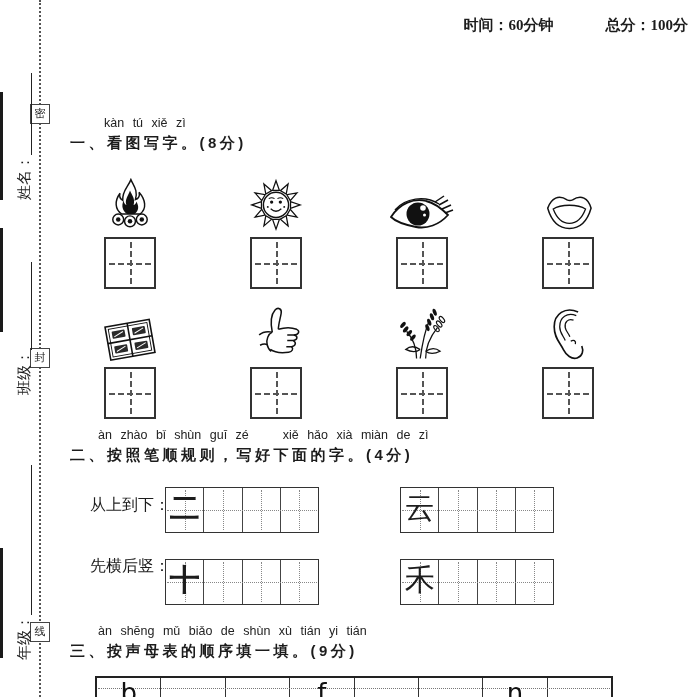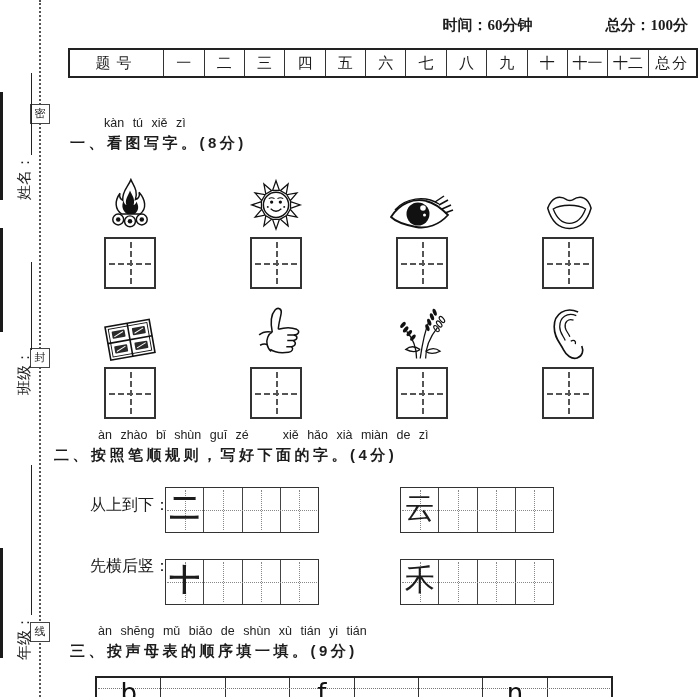--- a/index.html
+++ b/index.html
@@ -13,21 +13,21 @@
     border-left:2px dotted #555;}
   .seal-box{position:absolute;left:30px;width:18px;height:18px;background:#fff;
     border:1px solid #444;font-size:11px;line-height:17px;text-align:center;
     font-family:"Liberation Serif","DejaVu Serif",serif;}
   .side-group{position:absolute;height:20px;display:flex;align-items:center;
     transform:rotate(-90deg);font-family:"Liberation Serif","DejaVu Serif",serif;
     font-size:15px;white-space:nowrap;}
   .side-blank{display:inline-block;border-bottom:1.5px solid #222;height:14px;}
   .edge-mark{position:absolute;left:0;width:3px;background:#1a1a1a;}
   
-  .head-info{position:absolute;top:16px;right:10px;display:flex;gap:73px;
+  .head-info{position:absolute;top:16px;right:10px;display:flex;gap:52px;
     font-weight:700;font-size:15px;font-family:"Liberation Serif","DejaVu Serif",serif;}
   
   table.score{position:absolute;left:68px;top:48px;border-collapse:collapse;
     table-layout:fixed;}
   table.score td{border:1px solid #333;height:26px;text-align:center;
     font-size:15px;padding:0;font-family:"Liberation Serif","DejaVu Serif",serif;}
   table.score{border:2px solid #222;}
   td.wide1{width:95px;letter-spacing:6px;}
   td.num{width:40px;}
   td.wide2{width:48px;letter-spacing:2px;}
@@ -99,36 +99,20 @@
     <span class="side-blank" style="width:150px;"></span>
 </div>
 
 <div class="head-info">
   <span>时间：60分钟</span>
   <span>总分：100分</span>
 </div>
 
 <table class="score">
   <tbody>
-      <tr>
-    <td class="wide1">题号</td>
-    <td class="num">一</td>
-    <td class="num">二</td>
-    <td class="num">三</td>
-    <td class="num">四</td>
-    <td class="num">五</td>
-    <td class="num">六</td>
-    <td class="num">七</td>
-    <td class="num">八</td>
-    <td class="num">九</td>
-    <td class="num">十</td>
-    <td class="num">十一</td>
-    <td class="num">十二</td>
-    <td class="wide2">总分</td>
-  </tr>
 </tbody>
   </table>
 
 <div class="pinyin" style="left:104px;top:116px;">kàn tú xiě zì</div>
 <div class="sec-title" style="left:70px;top:134px;">一、看图写字。(8分)</div>
 
 <div class="pic-row" style="top:170px;">
   <div class="pic-item">
     <div class="icon-box">
       <svg class="lineart" width="58" height="58" viewBox="0 0 64 64">
@@ -284,21 +268,21 @@
           <path d="M31 17 C25 15 21 19 22 25 C22.8 29.5 26 31.5 27 35"></path>
           <path d="M28 40 C31 37.5 34 39.5 33 43"></path>
         </g>
       </svg>
     </div>
     <div class="tian"></div>
   </div>
 </div>
 
 <div class="pinyin" style="left:98px;top:428px;">àn zhào bǐ shùn guī zé    xiě hǎo xià miàn de zì</div>
-<div class="sec-title" style="left:54px;top:446px;">二、按照笔顺规则，写好下面的字。(4分)</div>
+<div class="sec-title" style="left:70px;top:446px;">二、按照笔顺规则，写好下面的字。(4分)</div>
 
 <span class="stroke-label" style="left:90px;top:495px;">从上到下：</span>
 <div class="strip" style="left:165px;top:487px;">
   <div class="scell">
       <span class="schar heavy">二</span>
     </div>
   <div class="scell"></div>
   <div class="scell"></div>
   <div class="scell"></div>
 </div>

